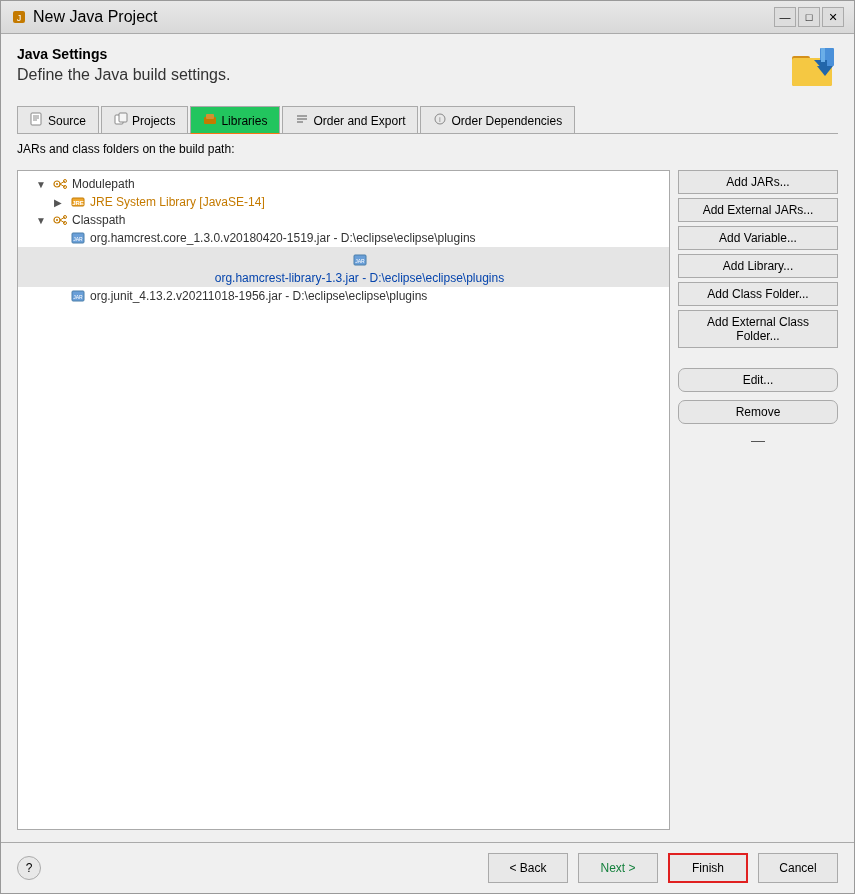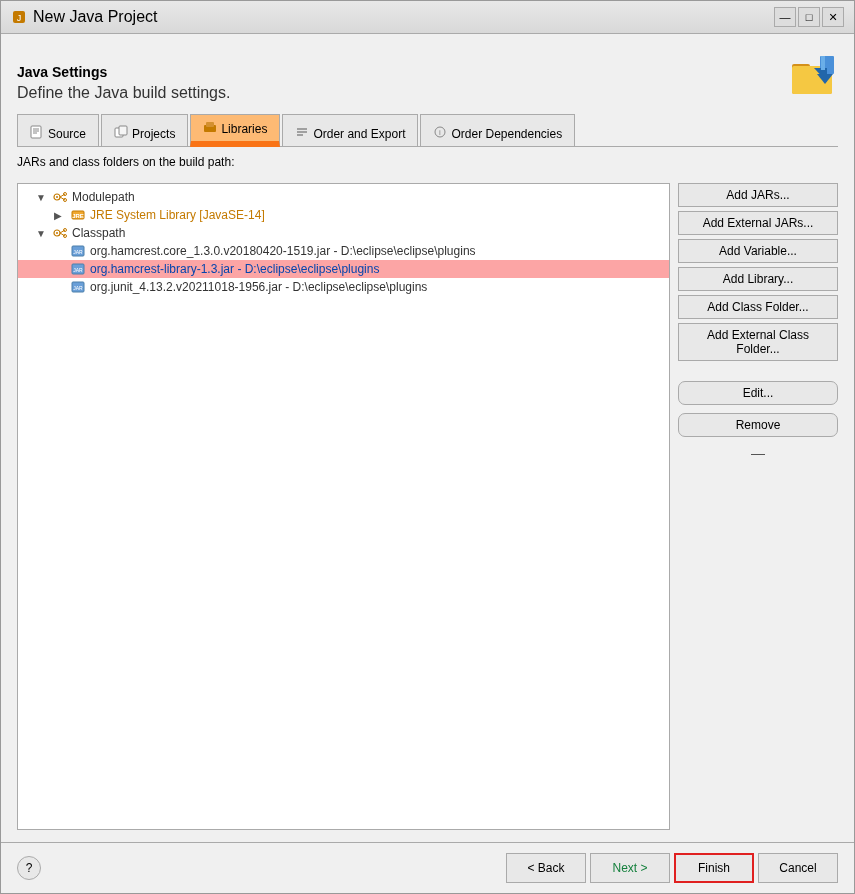--- a/index.html
+++ b/index.html
@@ -59,23 +59,22 @@
     }
     .dialog-content {
       flex: 1;
       padding: 12px 16px;
       display: flex;
       flex-direction: column;
       gap: 8px;
     }
     .header-section {
       display: flex;
-      align-items: flex-end;
+      align-items: flex-start;
       justify-content: space-between;
-      margin-top: 8px;
     }
     .header-text h2 {
       font-size: 14px;
       font-weight: bold;
       margin-bottom: 4px;
     }
     .header-text p {
       font-size: 16px;
       color: #333;
     }
@@ -95,22 +94,22 @@
       border-bottom: none;
       background: #e8e8e8;
       cursor: pointer;
       display: flex;
       align-items: flex-end;
       gap: 4px;
       font-size: 12px;
       margin-right: 2px;
     }
     .tab.active {
-      background: #fdba74;
-      border-bottom: 6px solid #f97316;
+      background: #22c55e;
+      border-bottom: 1px solid #f97316;
       margin-bottom: -1px;
       z-index: 1;
     }
     .tab-icon {
       font-size: 11px;
     }
     .main-area {
       flex: 1;
       display: flex;
       gap: 8px;
@@ -206,21 +205,21 @@
       border-radius: 50%;
       background: #e8e8e8;
       cursor: pointer;
       display: flex;
       align-items: center;
       justify-content: center;
       font-size: 12px;
     }
     .bottom-right {
       display: flex;
-      gap: 4px;
+      gap: 10px;
     }
     .bottom-btn {
       padding: 6px 20px;
       border: 1px solid #aaa;
       background: #e8e8e8;
       cursor: pointer;
       font-size: 12px;
       min-width: 80px;
       text-align: center;
     }
@@ -375,21 +374,21 @@
             <span class="expand-icon" style="width:12px"></span>
             <span class="node-icon">
               <svg width="14" height="14" viewBox="0 0 14 14">
                 <rect x="1" y="2" width="12" height="10" rx="1" fill="#6a9fd8" stroke="#4a7faa"></rect>
                 <text x="7" y="10" text-anchor="middle" font-size="5" fill="white">JAR</text>
               </svg>
             </span>
             <span class="node-label">org.hamcrest.core_1.3.0.v20180420-1519.jar - D:\eclipse\eclipse\plugins</span>
           </div>
 
-          <div class="tree-item tree-indent-2 selected" style="background:#fca5a5;">
+          <div class="tree-item tree-indent-2 selected" style="background:#e5e5e5;flex-direction:column;">
             <span class="expand-icon" style="width:12px"></span>
             <span class="node-icon">
               <svg width="14" height="14" viewBox="0 0 14 14">
                 <rect x="1" y="2" width="12" height="10" rx="1" fill="#6a9fd8" stroke="#4a7faa"></rect>
                 <text x="7" y="10" text-anchor="middle" font-size="5" fill="white">JAR</text>
               </svg>
             </span>
             <span class="node-label blue" style="color:#0645ad">org.hamcrest-library-1.3.jar - D:\eclipse\eclipse\plugins</span>
           </div>
 

